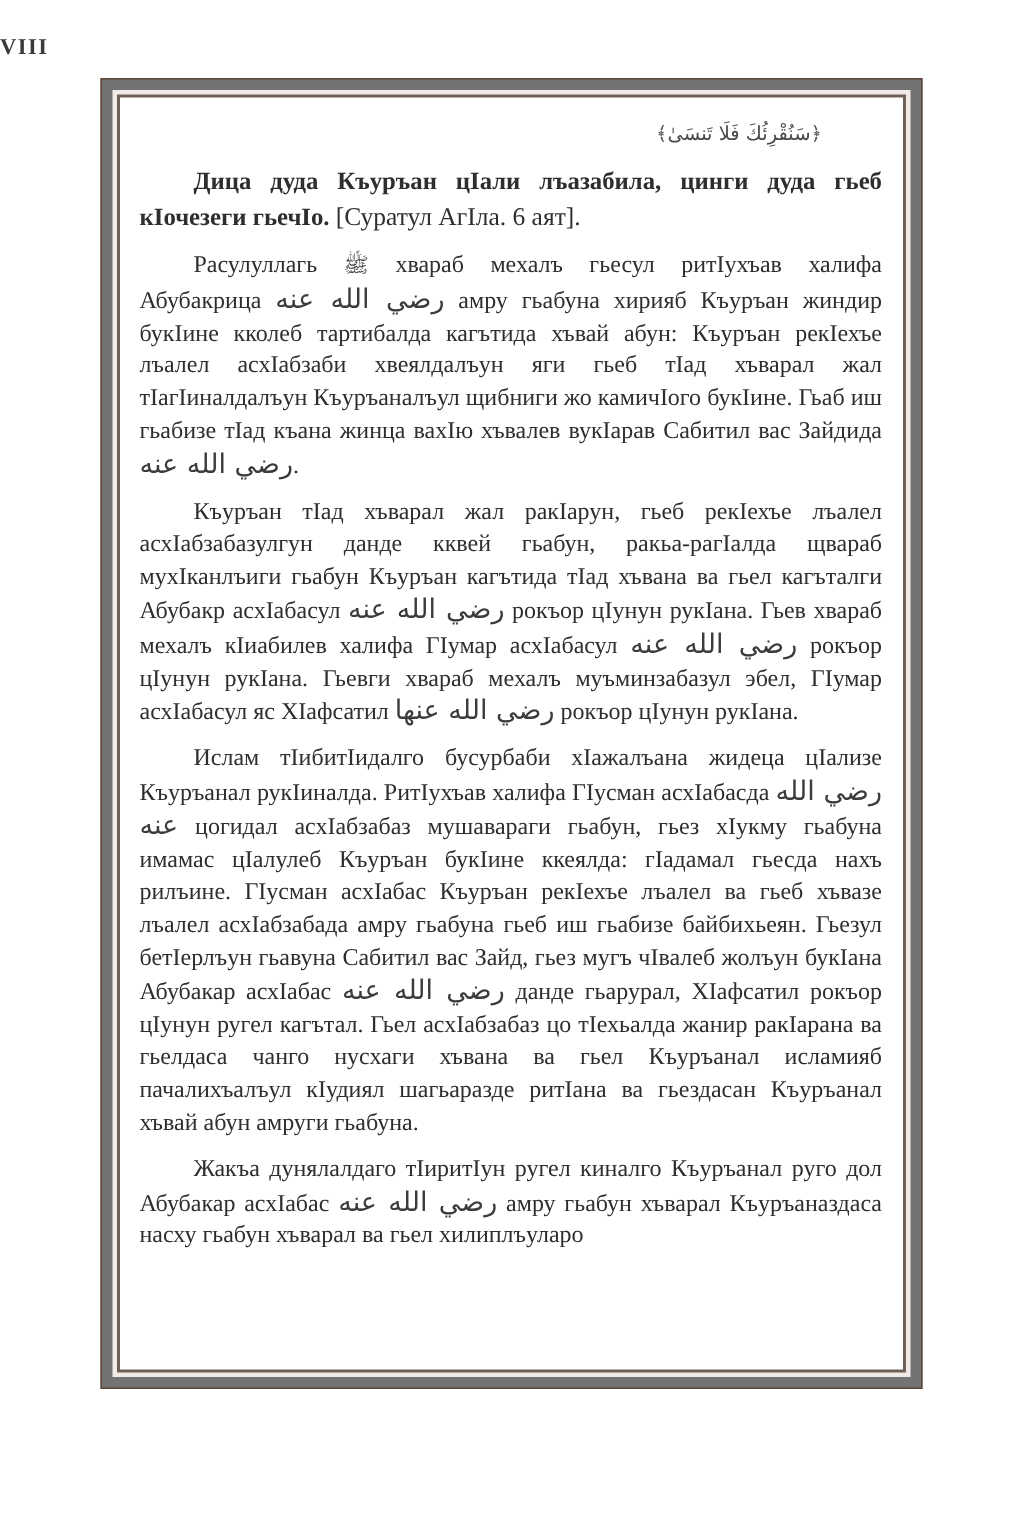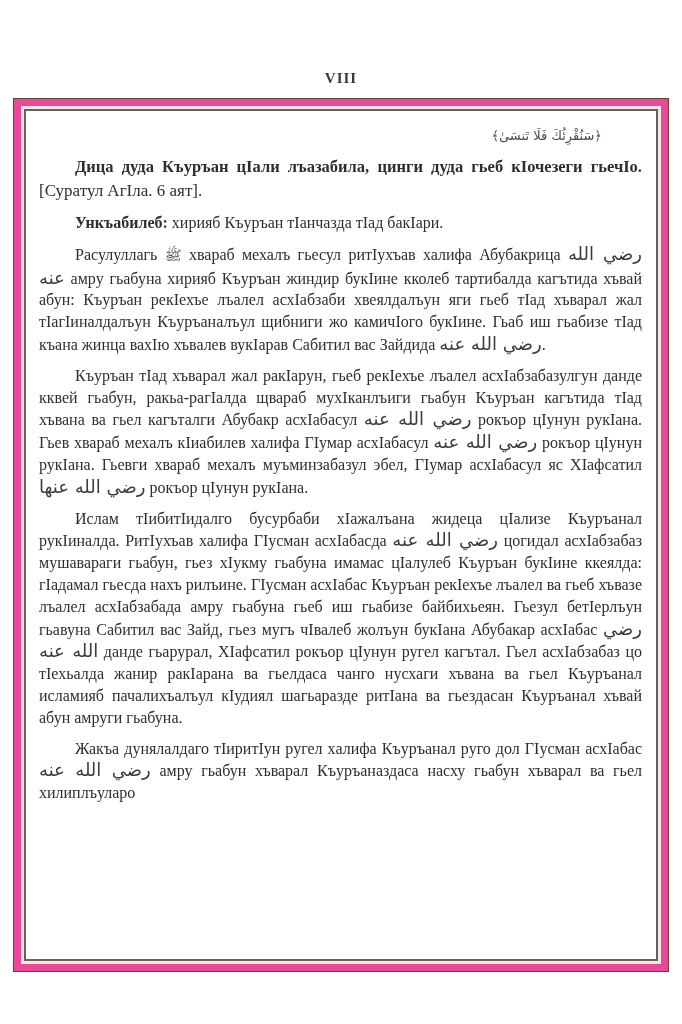--- a/index.html
+++ b/index.html
@@ -10,35 +10,34 @@
     height: 1024px;
     overflow: hidden;
     font-family: "Liberation Serif", "DejaVu Serif", serif;
   }
   .page {
     width: 682px;
     height: 1024px;
     position: relative;
   }
   .page-number {
-    text-align: center;
-    padding-top: 70px;
+    padding-top: 24px;
     font-weight: bold;
     font-size: 15px;
     letter-spacing: 1px;
     color: #3a3a3a;
   }
   
   .frame {
-    width: 656px;
+    width: 548px;
     height: 874px;
     margin: 11px auto 0 auto;
     box-sizing: border-box;
     border: 1px solid #5e4536;
-    background: #ec4899;
+    background: #737373;
     padding: 7px;
   }
   .frame-light {
     height: 100%;
     box-sizing: border-box;
     background: #f1ebe7;
     padding: 3px;
   }
   .frame-dark {
     height: 100%;
@@ -108,31 +107,27 @@
       <div class="frame-dark">
         <div class="content">
 
           <div class="arabic-verse">﴿سَنُقْرِئُكَ فَلَا تَنسَىٰ﴾</div>
 
           <p class="para heading">
             <span>Дица дуда Къуръан цIали лъазабила, цинги дуда гьеб кIочезеги гьечIо.</span>
             <span class="ref">[Суратул АгIла. 6 аят].</span>
           </p>
 
-          <p class="para lead">
-            <b>Ункъабилеб:</b>
-            <span>хирияб Къуръан тIанчазда тIад бакIари.</span>
-          </p>
 
           <p class="para"><span class="txt">Расулуллагь </span><span class="saw">ﷺ</span><span class="txt"> хвараб мехалъ гьесул ритIухъав халифа Абубакрица </span><span class="arabic">رضي الله عنه</span><span class="txt"> амру гьабуна хирияб Къуръан жиндир букIине кколеб тартибалда кагътида хъвай абун: Къуръан рекIехъе лъалел асхIабзаби хвеялдалъун яги гьеб тIад хъварал жал тIагIиналдалъун Къуръаналъул щибниги жо камичIого букIине. Гьаб иш гьабизе тIад къана жинца вахIю хъвалев вукIарав Сабитил вас Зайдида </span><span class="arabic">رضي الله عنه</span><span class="txt">.</span></p>
 
           <p class="para"><span class="txt">Къуръан тIад хъварал жал ракIарун, гьеб рекIехъе лъалел асхIабзабазулгун данде кквей гьабун, ракьа-рагIалда щвараб мухIканлъиги гьабун Къуръан кагътида тIад хъвана ва гьел кагъталги Абубакр асхIабасул </span><span class="arabic">رضي الله عنه</span><span class="txt"> рокъор цIунун рукIана. Гьев хвараб мехалъ кIиабилев халифа ГIумар асхIабасул </span><span class="arabic">رضي الله عنه</span><span class="txt"> рокъор цIунун рукIана. Гьевги хвараб мехалъ муъминзабазул эбел, ГIумар асхIабасул яс ХIафсатил </span><span class="arabic">رضي الله عنها</span><span class="txt"> рокъор цIунун рукIана.</span></p>
 
           <p class="para"><span class="txt">Ислам тIибитIидалго бусурбаби хIажалъана жидеца цIализе Къуръанал рукIиналда. РитIухъав халифа ГIусман асхIабасда </span><span class="arabic">رضي الله عنه</span><span class="txt"> цогидал асхIабзабаз мушавараги гьабун, гьез хIукму гьабуна имамас цIалулеб Къуръан букIине ккеялда: гIадамал гьесда нахъ рилъине. ГIусман асхIабас Къуръан рекIехъе лъалел ва гьеб хъвазе лъалел асхIабзабада амру гьабуна гьеб иш гьабизе байбихьеян. Гьезул бетIерлъун гьавуна Сабитил вас Зайд, гьез мугъ чIвалеб жолъун букIана Абубакар асхIабас </span><span class="arabic">رضي الله عنه</span><span class="txt"> данде гьарурал, ХIафсатил рокъор цIунун ругел кагътал. Гьел асхIабзабаз цо тIехьалда жанир ракIарана ва гьелдаса чанго нусхаги хъвана ва гьел Къуръанал исламияб пачалихъалъул кIудиял шагьаразде ритIана ва гьездасан Къуръанал хъвай абун амруги гьабуна.</span></p>
 
-          <p class="para"><span class="txt">Жакъа дунялалдаго тIиритIун ругел халифа Къуръанал руго дол ГIусман асхIабас </span><span class="arabic">رضي الله عنه</span><span class="txt"> амру гьабун хъварал Къуръаназдаса насху гьабун хъварал ва гьел хилиплъуларо</span></p>
+          <p class="para"><span class="txt">Жакъа дунялалдаго тIиритIун ругел киналго Къуръанал руго дол Абубакар асхIабас </span><span class="arabic">رضي الله عنه</span><span class="txt"> амру гьабун хъварал Къуръаназдаса насху гьабун хъварал ва гьел хилиплъуларо</span></p>
 
         </div>
       </div>
     </div>
   </div>
 
 </div>
 
 </body></html>

